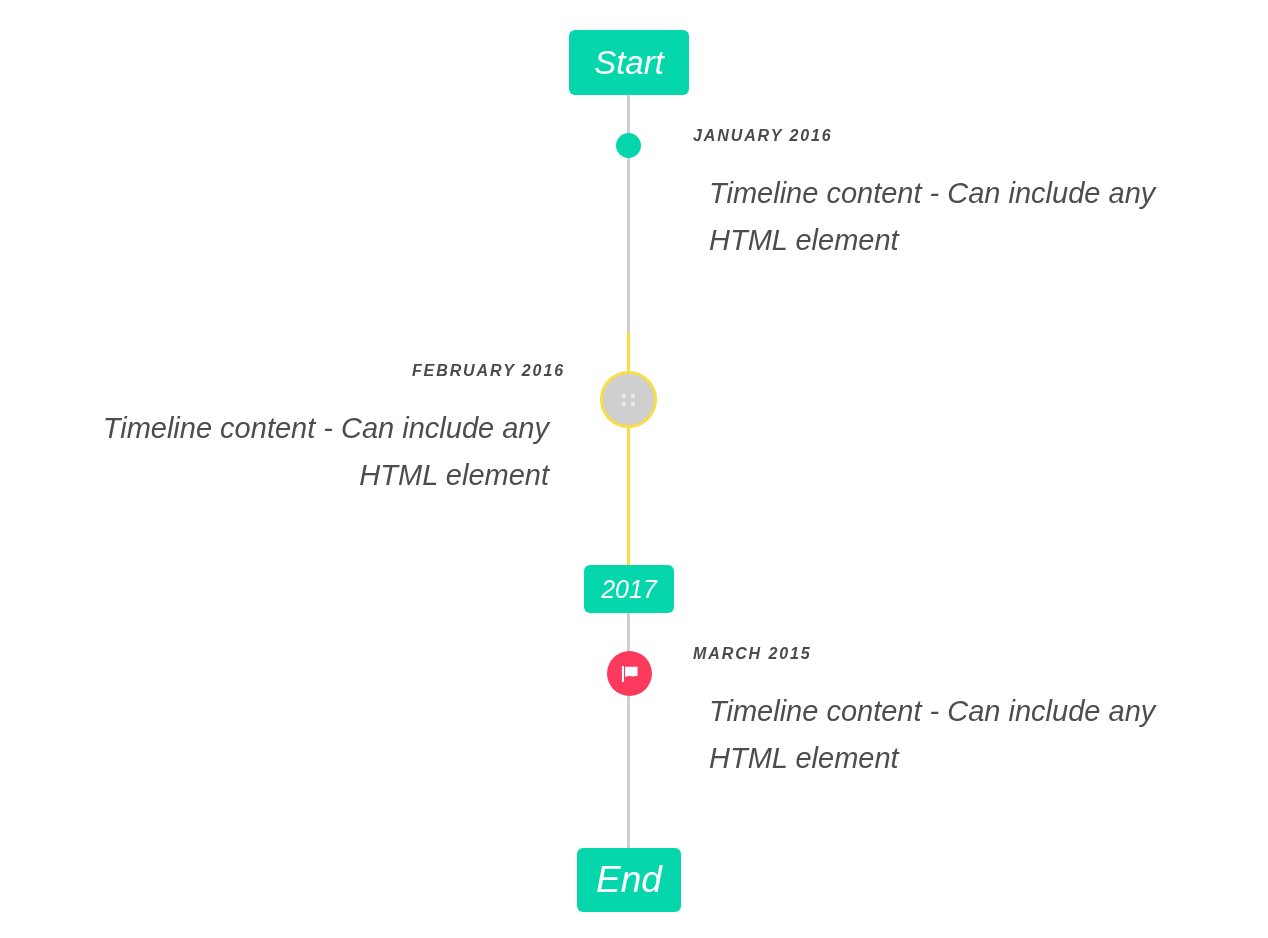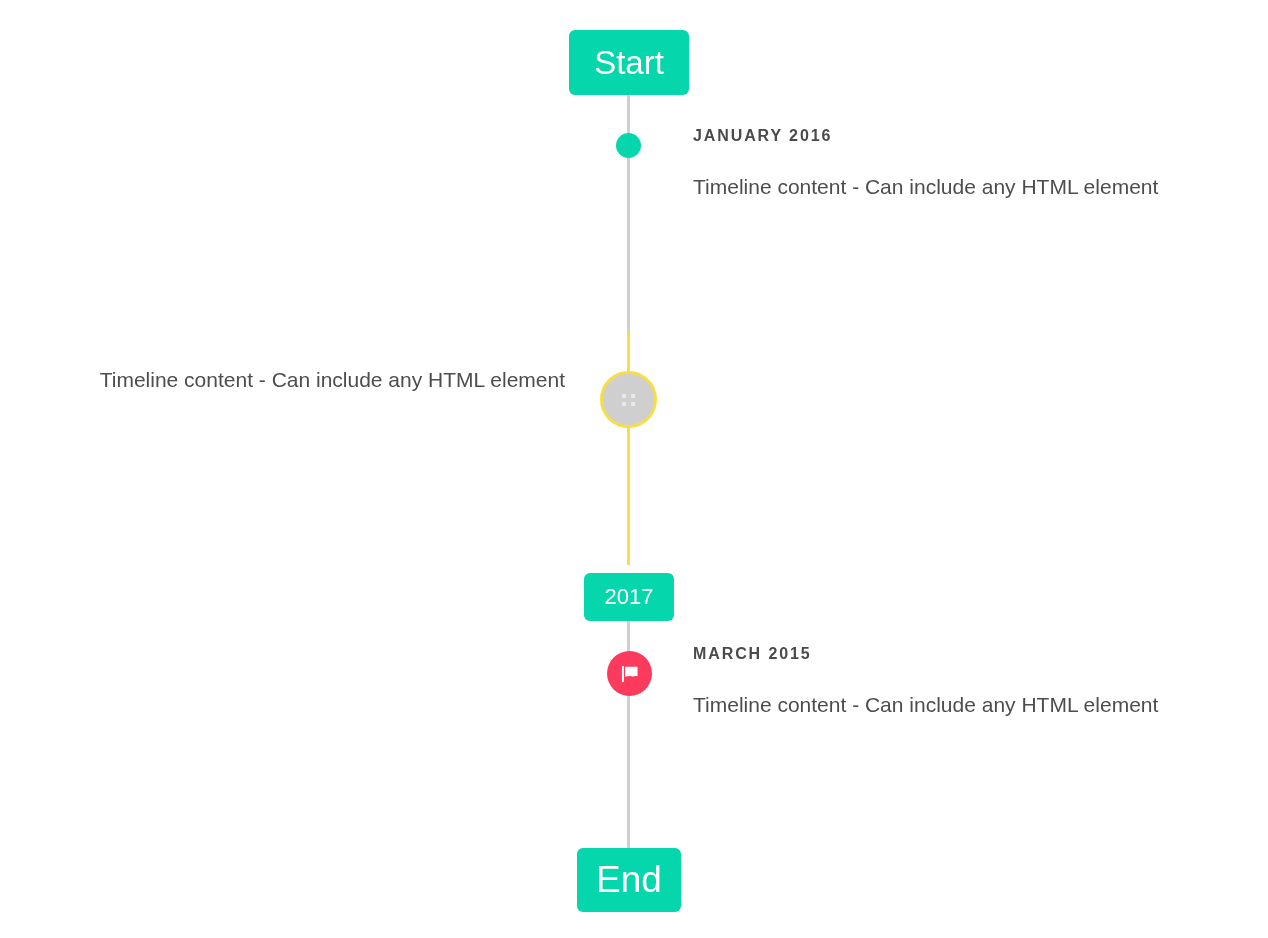--- a/index.html
+++ b/index.html
@@ -11,20 +11,21 @@
     height: 938px;
     background: #ffffff;
     font-family: "Liberation Sans", sans-serif;
     overflow: hidden;
   }
 
   #timeline {
     position: relative;
     width: 1268px;
     height: 938px;
+    font-style: italic;
   }
 
   
   .spine {
     position: absolute;
     left: 627px;
     width: 3px;
     background: #cfcfcf;
   }
   .spine.seg-top    { top: 95px;  height: 237px; }
@@ -44,22 +45,21 @@
     white-space: nowrap;
   }
   .badge-start {
     left: 569px; top: 30px;
     width: 120px; height: 65px;
     font-size: 33px;
   }
   .badge-mid {
     left: 584px; top: 565px;
     width: 90px; height: 48px;
-    font-size: 22px;
-    margin-top: 8px;
+    font-size: 25px;
   }
   .badge-end {
     left: 577px; top: 848px;
     width: 104px; height: 64px;
     font-size: 37px;
   }
 
   
   .event {
     position: absolute;
@@ -74,24 +74,24 @@
 
   .event-date {
     font-size: 16px;
     font-weight: bold;
     letter-spacing: 1.9px;
     color: #4a4a4a;
     line-height: 1;
     margin: 0 0 26px 0;
   }
   .event-text {
-    font-size: 21px;
+    font-size: 29px;
     color: #4d4d4d;
     line-height: 1.62;
-    margin: 0;
+    margin: 16px;
     font-weight: 400;
   }
 
   
   .marker {
     position: absolute;
     border-radius: 50%;
     box-sizing: border-box;
     display: flex;
     align-items: center;
@@ -139,20 +139,21 @@
   <div class="marker marker-pending">
     <svg class="icon-ellipsis-svg" width="18" height="18" viewBox="0 0 18 18" aria-hidden="true">
       <rect x="2" y="3" width="4" height="4" rx="0.6" fill="#ffffff"></rect>
       <rect x="11" y="3" width="4" height="4" rx="0.6" fill="#ffffff"></rect>
       <rect x="2" y="11" width="4" height="4" rx="0.6" fill="#ffffff"></rect>
       <rect x="11" y="11" width="4" height="4" rx="0.6" fill="#ffffff"></rect>
     </svg>
   </div>
   <div class="event left" style="top:363px; height:170px;">
     <div class="event-body">
+      <p class="event-date">FEBRUARY 2016</p>
       <p class="event-text">Timeline content - Can include any HTML element</p>
     </div>
   </div>
 
   <div class="badge badge-mid">2017</div>
 
   <div class="marker marker-flag">
     <svg class="icon-flag-svg" width="22" height="22" viewBox="0 0 24 24" aria-hidden="true">
       <rect x="3.2" y="3" width="2.2" height="18" rx="1.1" fill="#ffffff"></rect>
       <path d="M6.6 4.2 H20.2 V14.6 C18.0 13.2 15.9 15.2 13.5 14.4 C11.2 13.6 8.9 14.4 6.6 15.4 Z" fill="#ffffff"></path>

